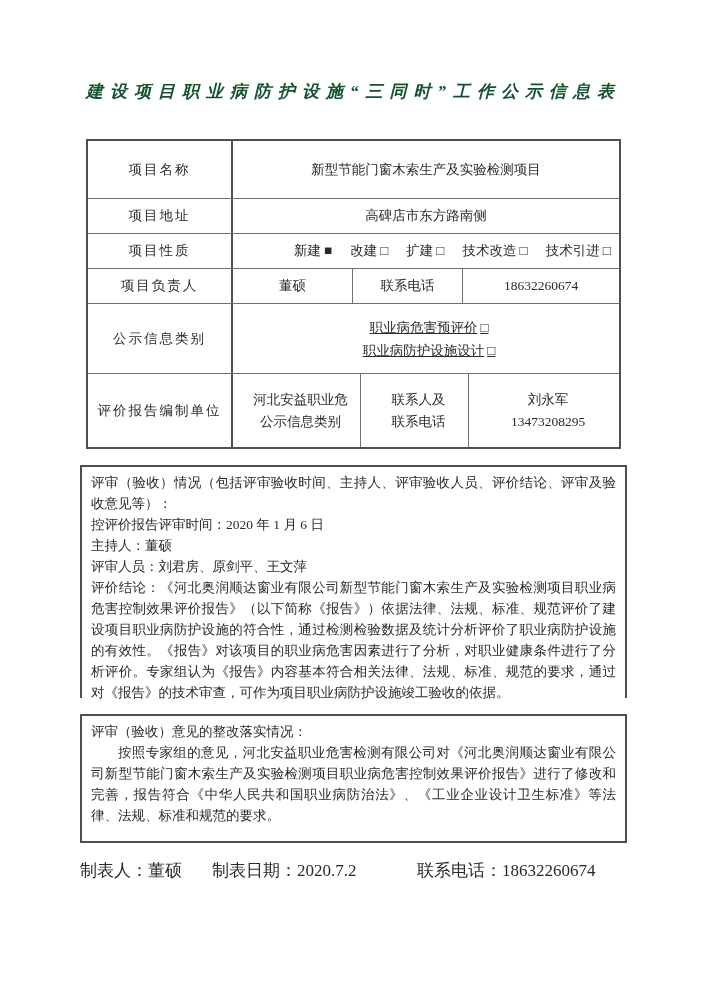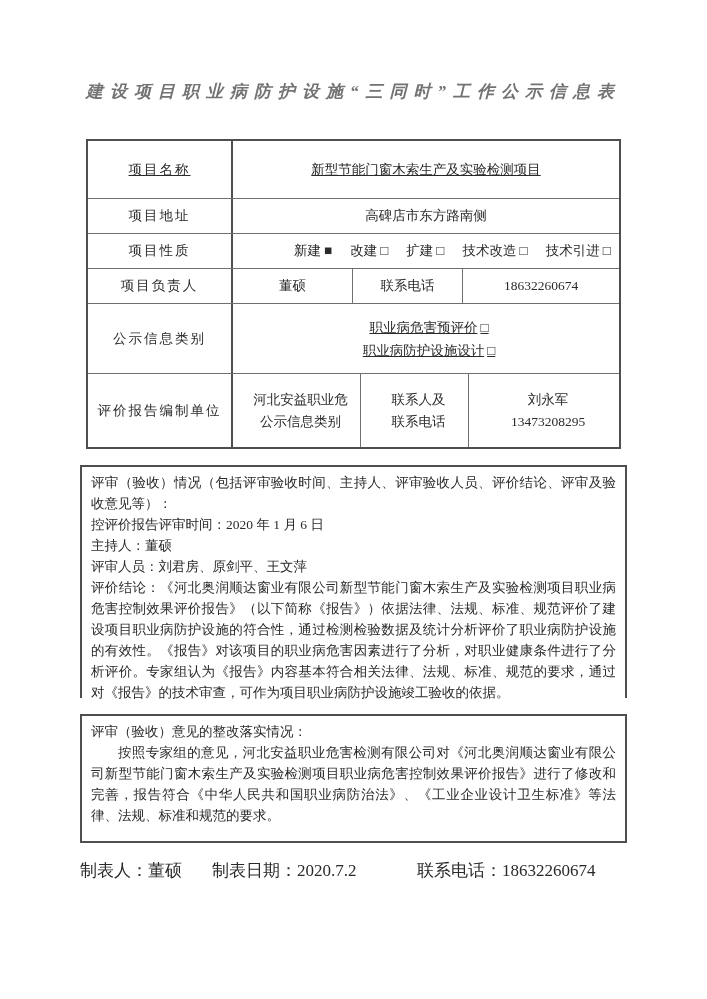--- a/index.html
+++ b/index.html
@@ -6,35 +6,35 @@
   html,body { background:#e8e8e8; }
   .page {
     width:707px; height:999px; margin:0 auto; background:#ffffff;
     font-family:"Liberation Serif","DejaVu Serif",serif;
     color:#2a2a2a; position:relative; overflow:hidden;
     box-shadow:1px 1px 2px rgba(0,0,0,.25);
   }
   .doc-title {
     margin-top:80px; text-align:center;
     font-size:17px; font-style:italic; font-weight:bold;
-    letter-spacing:7px; color:#737373; white-space:nowrap;
+    letter-spacing:7px; color:#14532d; white-space:nowrap;
   }
   
   .t1 { width:535px; margin:36px auto 0 auto; border:2px solid #4f4f4f; font-size:13.5px; }
   .t1-row { display:grid; border-top:1px solid #6f6f6f; }
   .t1-row:first-child { border-top:none; }
   .cell { display:flex; align-items:center; justify-content:center; text-align:center; padding:2px 4px; }
   .cell.lbl { border-right:2px solid #4f4f4f; letter-spacing:2px; }
   .cell.vdiv { border-right:1px solid #6f6f6f; }
   .col2  { grid-template-columns:145px 1fr; }
   .col4a { grid-template-columns:145px 120px 110px 1fr; }
   .col4b { grid-template-columns:145px 120px 100px 1fr; }
   .stack { flex-direction:column; justify-content:center; line-height:22px; }
   .left-stack { align-items:center; text-align:left; padding-left:10px; line-height:23px;text-decoration:underline; }
-  .r1 { height:57px;text-decoration:underline; } .r2 { height:35px; } .r3 { height:35px;gap:48px; }
+  .r1 { height:57px; } .r2 { height:35px; } .r3 { height:35px;gap:48px; }
   .r4 { height:35px; } .r5 { height:70px; } .r6 { height:74px;gap:8px; }
   .opt { margin:0 9px; white-space:nowrap; }
   .box { margin-left:3px; }
   
   .sec { width:547px; margin:16px auto; border:2px solid #4f4f4f; font-size:13.5px;
          line-height:21px; padding:5px 9px 0 9px; text-align:justify; }
   .secA { height:233px; border-bottom:none; }
   .secB { height:129px; }
   .para-indent { text-indent:2em; }
   

